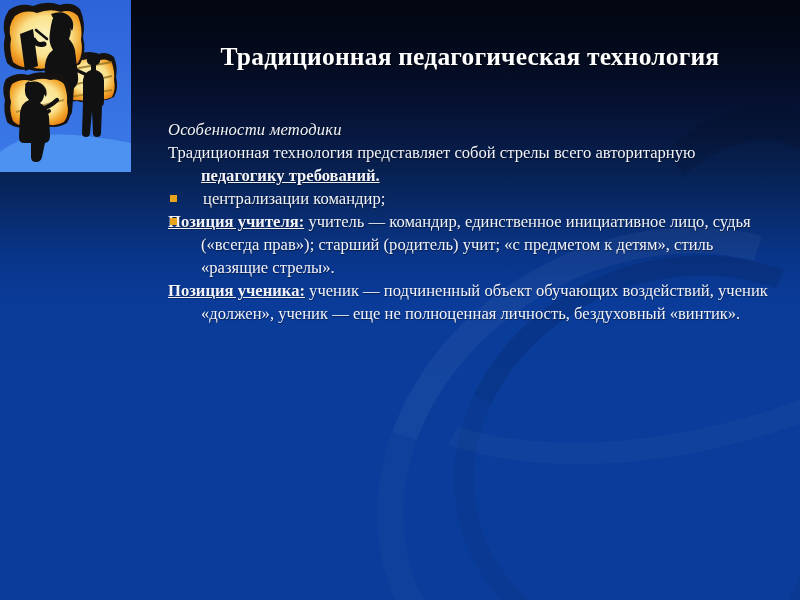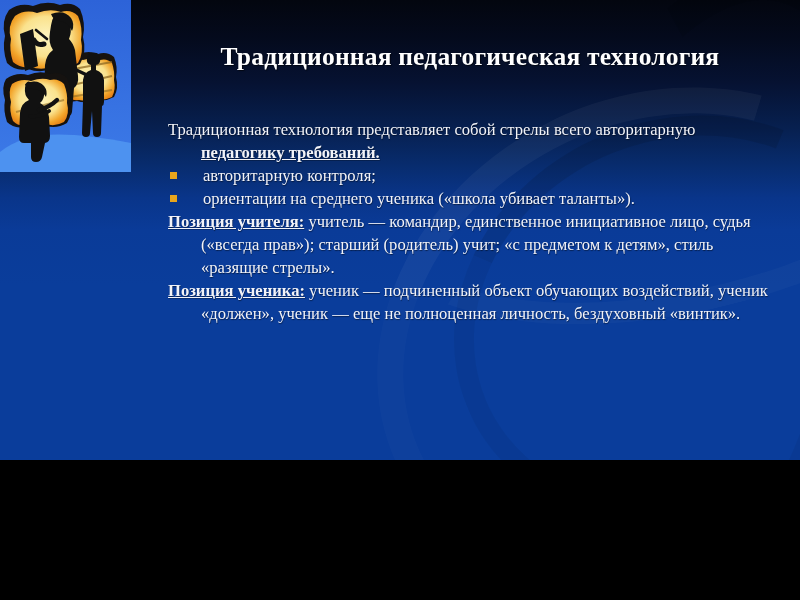--- a/index.html
+++ b/index.html
@@ -4,21 +4,21 @@
 <title>Традиционная педагогическая технология</title>
 <style>
   html, body {
     margin: 0;
     padding: 0;
     background: #000;
   }
   #slide {
     position: relative;
     width: 800px;
-    height: 460px;
+    height: 600px;
     overflow: hidden;
     font-family: "Liberation Serif", "DejaVu Serif", serif;
     background:
       linear-gradient(to bottom,
         #03060f 0%,
         #040a1c 8%,
         #061232 18%,
         #072050 28%,
         #082c6e 36%,
         #09358a 43%,
@@ -201,35 +201,35 @@
         <path d="M39 110 q11 -3 18 -10" stroke="#111111" stroke-width="4.4" fill="none" stroke-linecap="round"></path>
         <path d="M30 116 q11 1 19 -5" stroke="#111111" stroke-width="4" fill="none" stroke-linecap="round"></path>
       </g>
     </svg>
   </div>
 
   <div id="title">Традиционная педагогическая технология</div>
 
   <div id="body">
 
+    <div class="para noind subhead">Особенности методики</div>
 
     <div class="para"><span>Традиционная технология представляет собой стрелы всего авторитарную </span><span class="b">педагогику требований.</span></div>
 
 
     <ul class="bullets">
       <li>
         <span class="bullet-mark"></span>
       </li>
       <li>
         <span class="bullet-mark"></span>
-        <span>авторитарную контроля;</span>
+        <span>централизации командир;</span>
       </li>
       <li>
         <span class="bullet-mark"></span>
-        <span>ориентации на среднего ученика («школа убивает таланты»).</span>
       </li>
     </ul>
 
     <div class="para"><span class="b">Позиция учителя:</span><span> учитель — командир, единственное инициативное лицо, судья («всегда прав»); старший (родитель) учит; «с предметом к детям», стиль «разящие стрелы».</span></div>
 
     <div class="para"><span class="b">Позиция ученика:</span><span> ученик — подчиненный объект обучающих воздействий, ученик «должен», ученик — еще не полноценная личность, бездуховный «винтик».</span></div>
 
   </div>
 </div>
 

